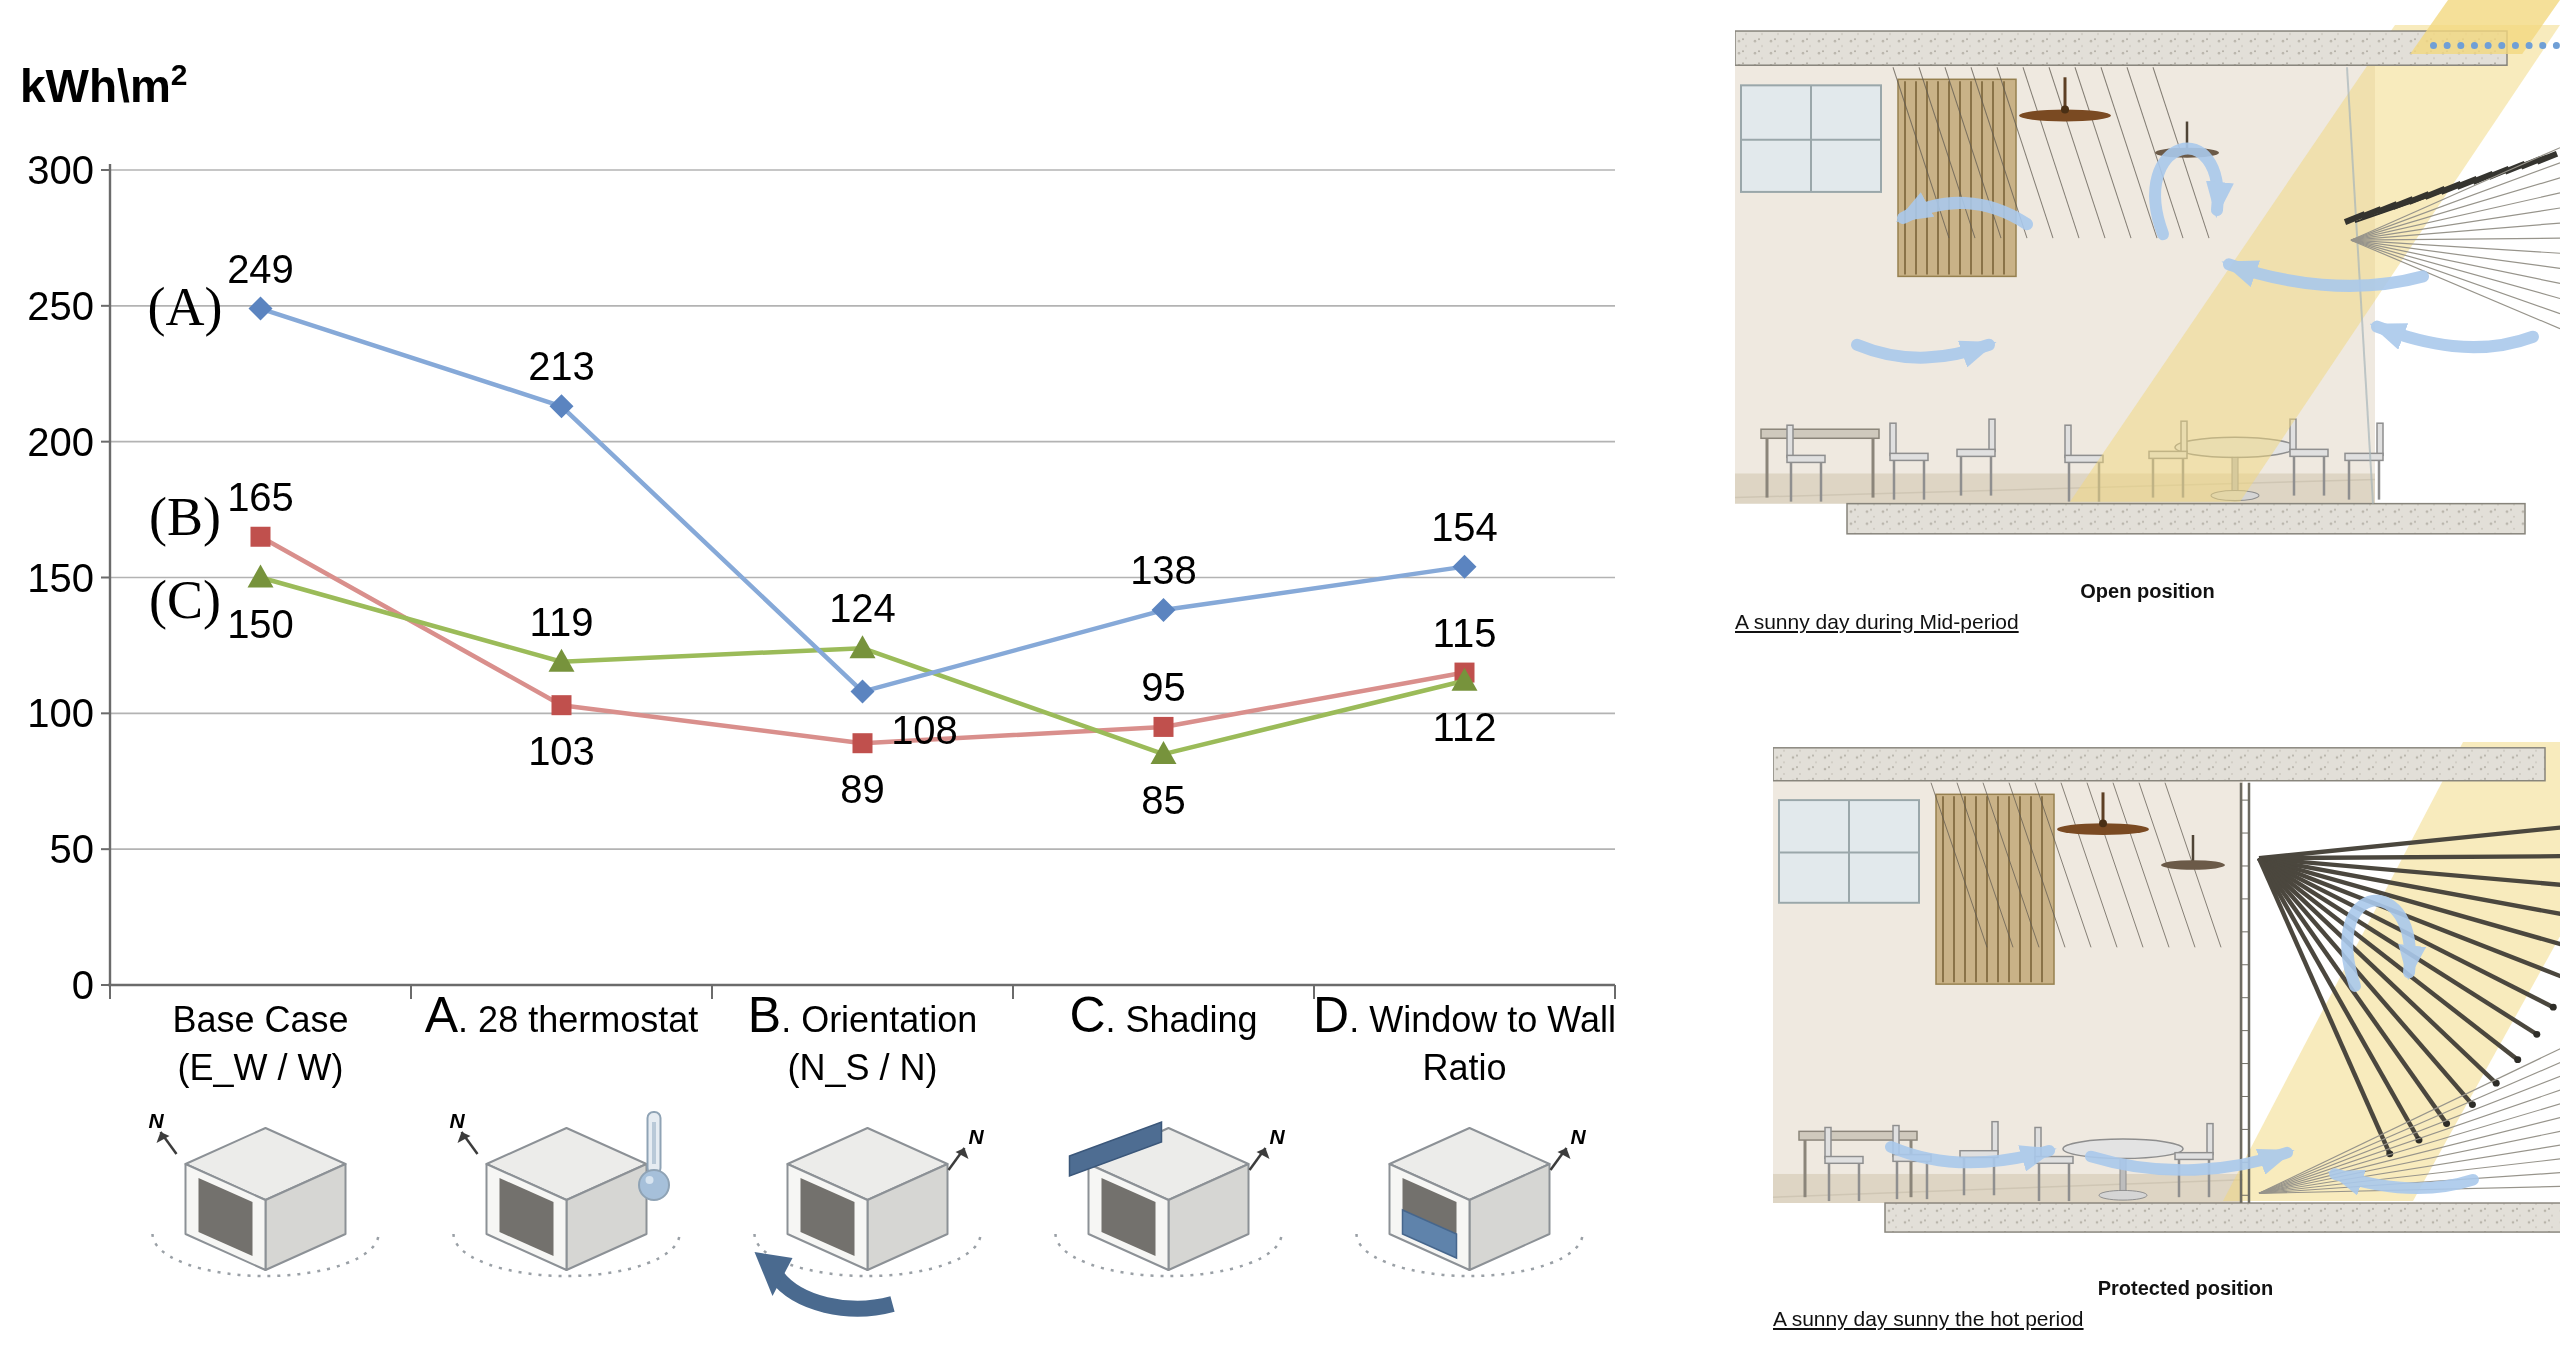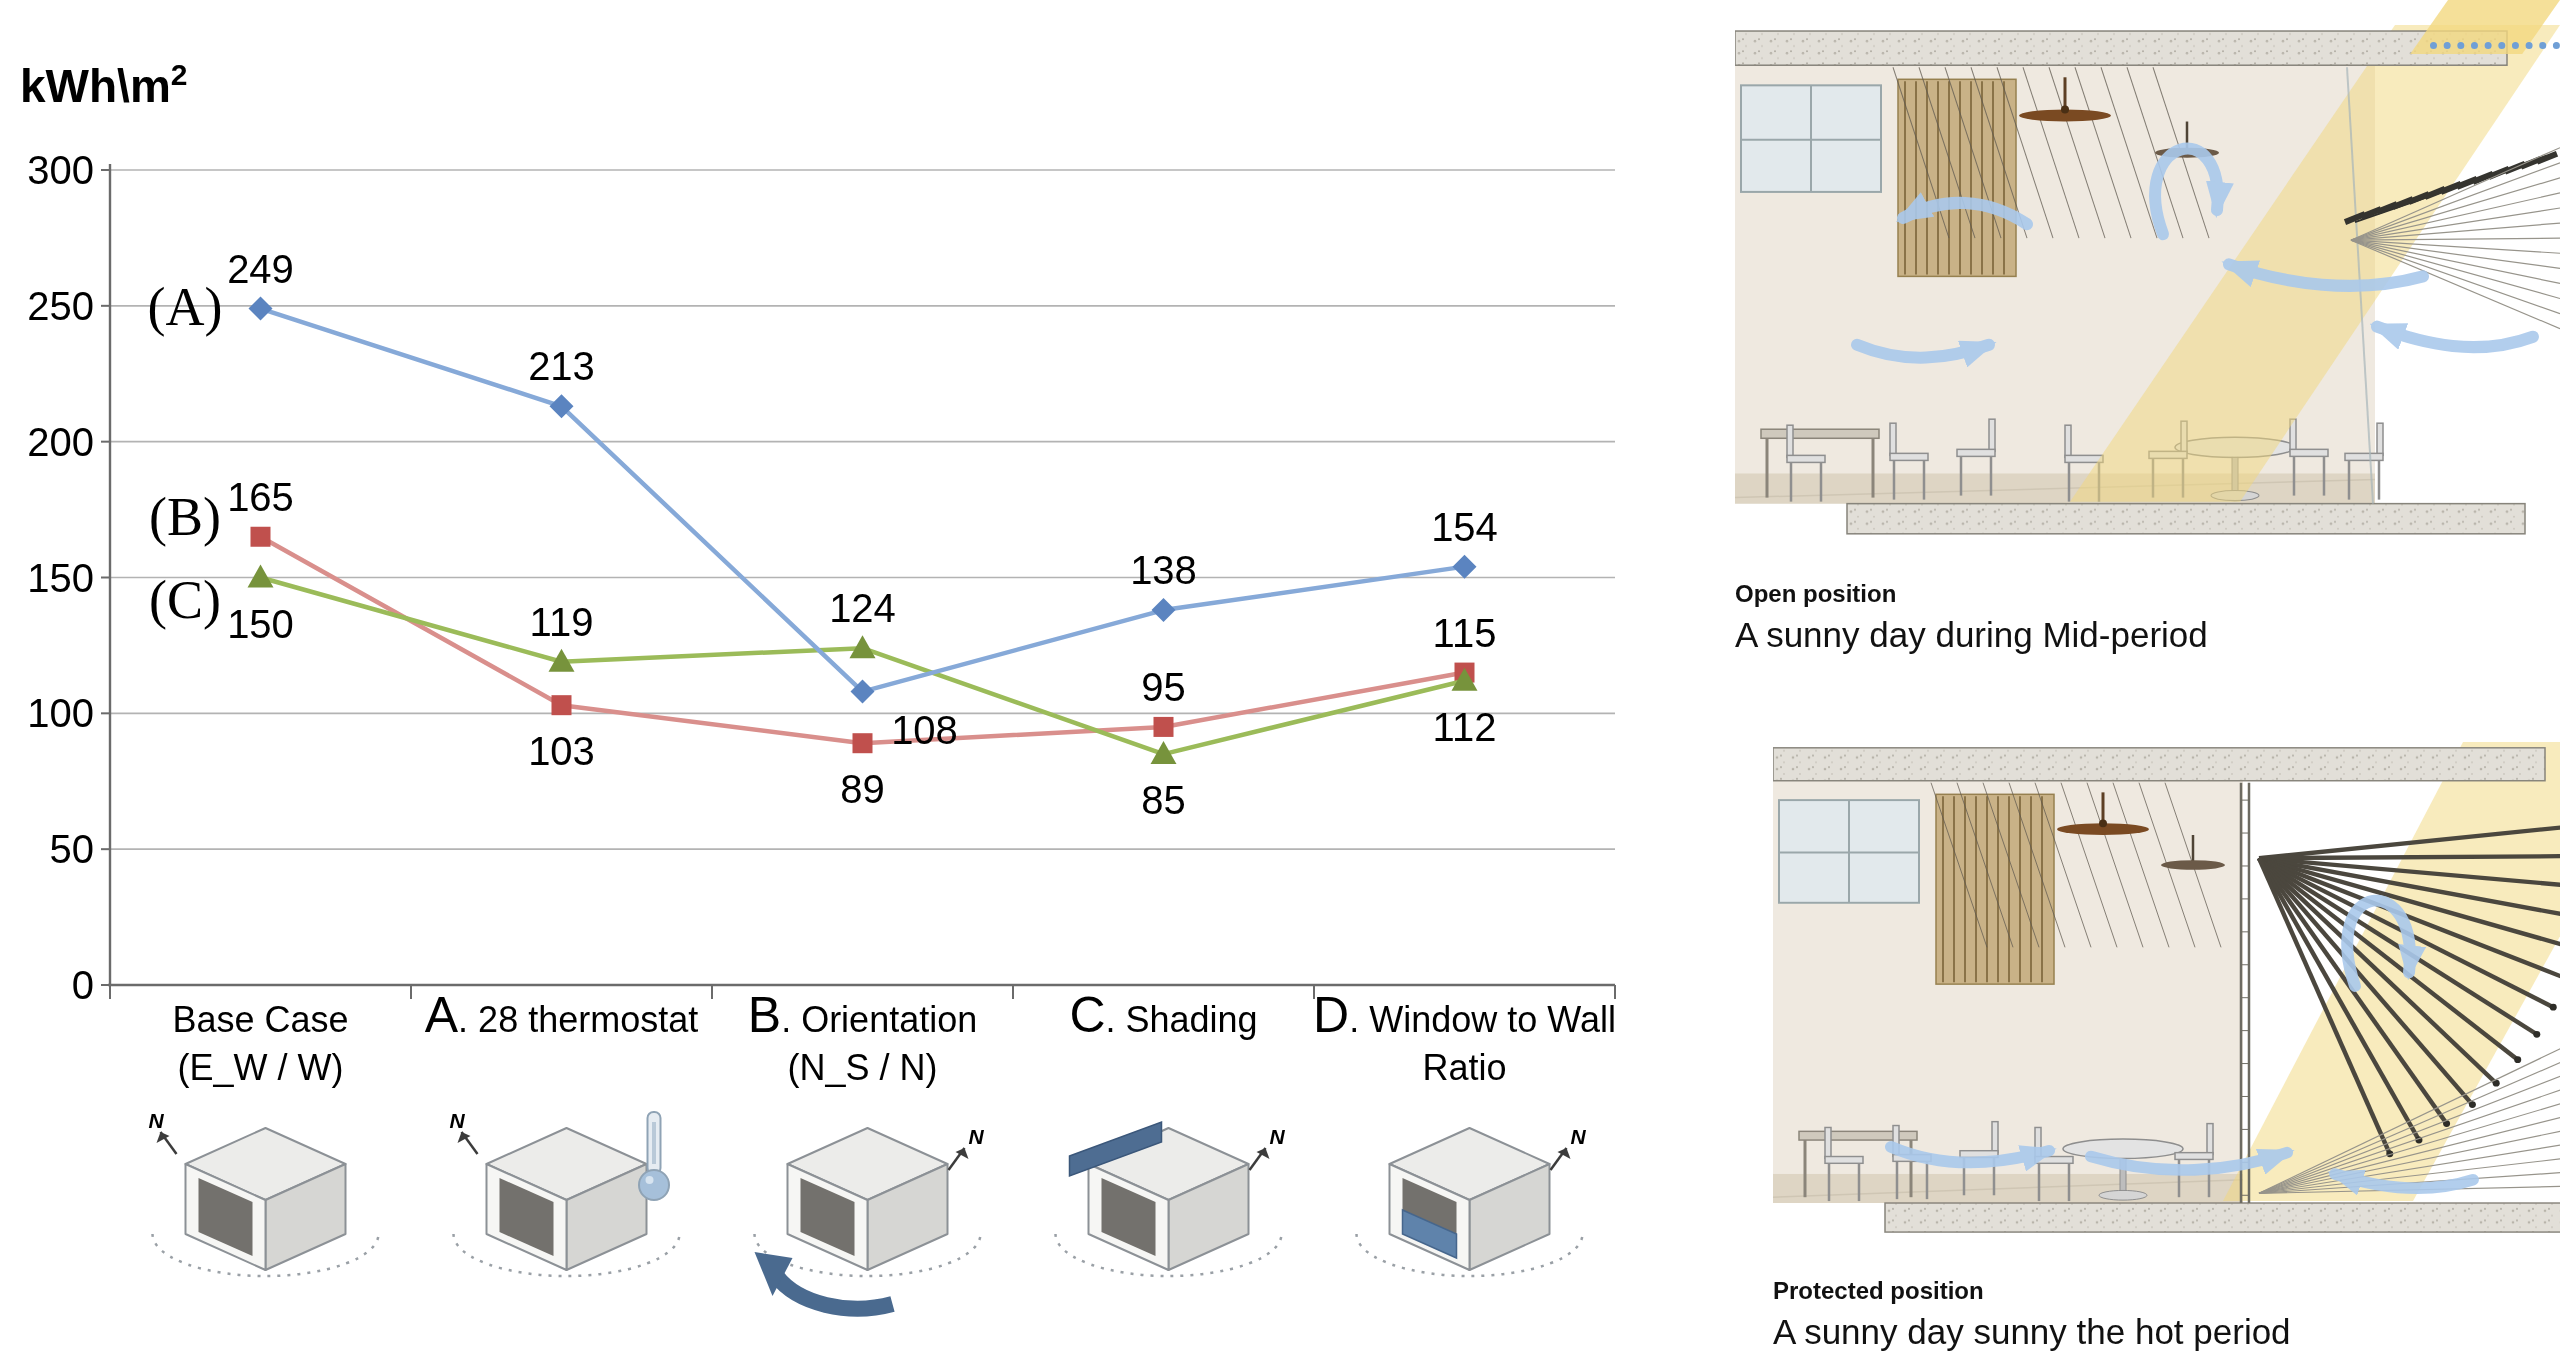--- a/index.html
+++ b/index.html
@@ -4,22 +4,22 @@
 <style>
   html,body{margin:0;padding:0;background:#fff;}
   body{width:2560px;height:1362px;overflow:hidden;font-family:"Liberation Sans",sans-serif;}
   .page{position:relative;width:2560px;height:1362px;background:#fff;}
   #chart-svg{position:absolute;left:0;top:0;}
   .panel{position:absolute;left:1735px;margin:0;width:825px;}
   .panel-open{top:25px;}
   .panel-protected{top:742px;margin-left:38px;}
   .panel svg{display:block;background:#fff;}
   figcaption{padding-top:12px;}
-  .cap-title{font-weight:bold;font-size:24px;color:#111;}
-  .cap-sub{font-size:35px;color:#111;margin-top:7px;}
+  .cap-title{font-weight:bold;font-size:20px;color:#111;text-align:center;}
+  .cap-sub{font-size:21px;color:#111;margin-top:7px;text-decoration:underline;}
   .sun-wedge{position:absolute;top:0;left:2448px;width:112px;height:54px;background:#f2d87f;opacity:.8;transform:skewX(-35deg);transform-origin:100% 0;}
   .dotted-guide{position:absolute;top:42px;left:2430px;width:130px;height:0;border-top:7px dotted #6f9fd6;}
   text{fill:#000;}
 </style>
 </head>
 <body>
 
 <div class="page">
 
   <svg id="chart-svg" width="1660" height="1362" viewBox="0 0 1660 1362">

